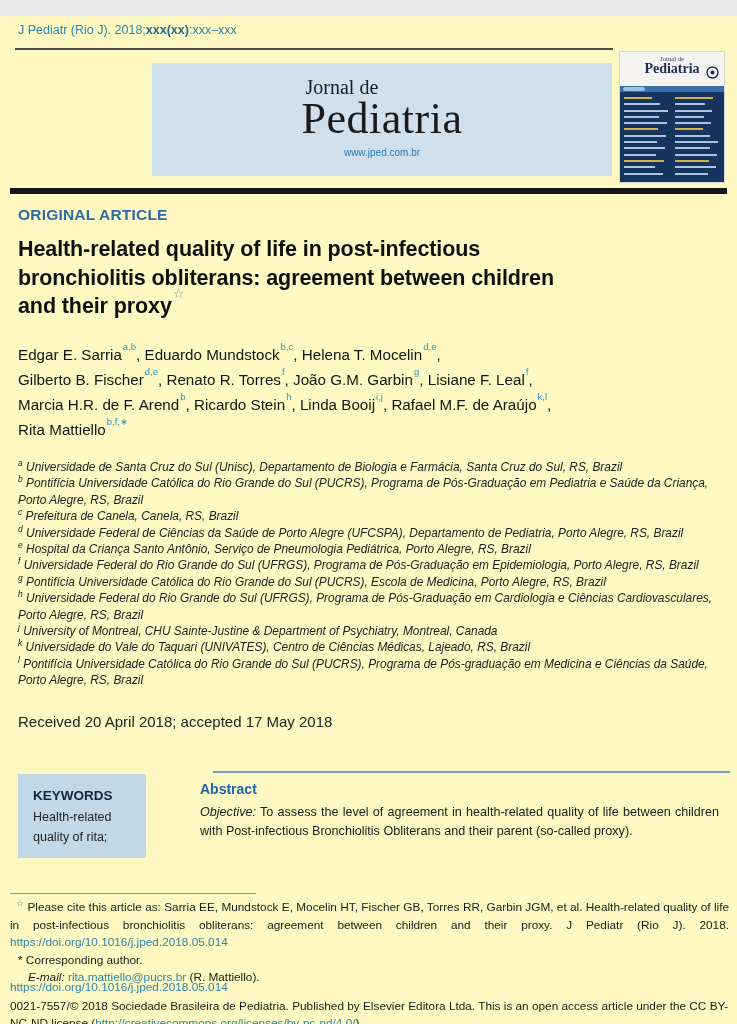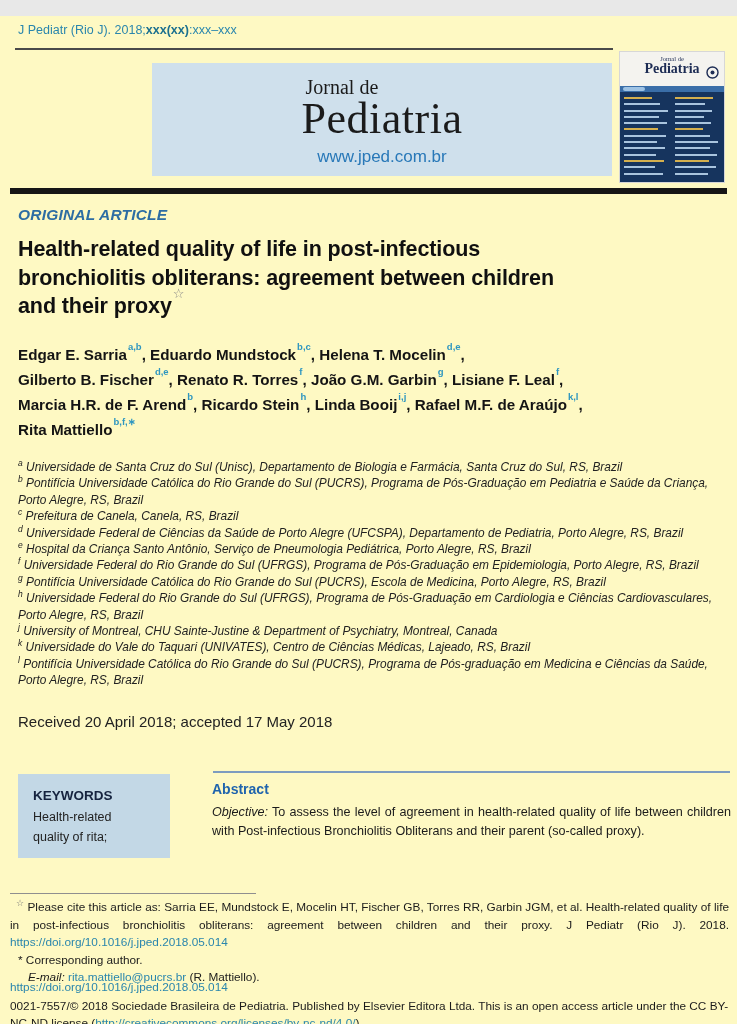--- a/index.html
+++ b/index.html
@@ -30,64 +30,64 @@
                 font-size:9.5px;font-weight:bold;color:#111;line-height:12px;}
   .logo-caption div:last-child{text-align:right;padding-right:22px;}
 
   
   .banner{position:absolute;left:152px;top:47px;width:460px;height:113px;
           background:var(--banner_bg);text-align:center;}
   .banner-title{display:inline-block;text-align:left;margin-top:13px;
                 font-family:"Liberation Serif",serif;color:#1b1b1b;}
   .banner-jde{font-size:20px;margin-left:4px;}
   .banner-ped{font-size:44px;line-height:40px;letter-spacing:0.5px;}
-  .banner-url{display:block;margin-top:8px;font-size:17px;color:#2878b8;}
+  .banner-url{display:block;margin-top:8px;font-size:10px;color:#2878b8;}
 
   
   .cover{position:absolute;left:620px;top:36px;width:104px;height:130px;
          background:var(--cover_navy);box-shadow:0 0 0 1px #d7d7d7;}
   .cover-head{position:relative;height:34px;background:#f4f3ef;text-align:center;
               font-family:"Liberation Serif",serif;color:#1d2c54;}
   .cov-jde{font-size:6.5px;padding-top:3px;}
   .cov-ped{font-size:14px;font-weight:bold;line-height:13px;}
   .cover-emblem{position:absolute;right:5px;top:14px;}
   .cover-band{height:6px;background:#3a6ea8;position:relative;}
   .cover-band i{position:absolute;left:3px;top:1px;width:22px;height:4px;background:#9fc3e4;border-radius:2px;}
   .cover-body{display:flex;gap:5px;padding:5px 4px;}
   .cov-col{flex:1;}
   .cov-line{height:2px;margin-bottom:4.3px;background:var(--cover_line);}
   .cov-line.gold{background:var(--cover_gold);}
 
   .black-bar{position:absolute;left:10px;top:172px;width:717px;height:6px;background:var(--bar_black);}
 
   .section-label{position:absolute;left:18px;top:190px;font-size:15.5px;font-weight:bold;
-                 color:var(--section_blue);letter-spacing:0.2px;font-style:italic;}
+                 color:var(--section_blue);letter-spacing:0.2px;}
 
   .title{position:absolute;left:18px;top:219px;width:680px;font-size:21.5px;font-weight:bold;
          color:#101010;line-height:28.5px;letter-spacing:-0.1px;}
   .tmark{font-size:13px;color:#8a8a8a;position:relative;top:-7px;left:1px;font-weight:normal;}
 
-  .authors{position:absolute;left:18px;top:326px;width:705px;font-size:15.2px;font-weight:bold;
+  .authors{position:absolute;left:18px;top:326px;width:705px;font-size:15.2px;font-weight:normal;
            color:#141414;line-height:25px;}
   .asup{font-size:9.5px;color:var(--sup_teal);position:relative;top:-0.45em;margin-left:1px;}
 
   .affils{position:absolute;left:18px;top:443px;width:712px;font-size:11.9px;font-style:italic;
           color:#222;line-height:16.4px;}
   .affil sup{font-size:8.5px;}
 
   .received{position:absolute;left:18px;top:697px;font-size:15px;color:#222;}
 
   .abs-rule{position:absolute;left:213px;top:755px;width:517px;height:1.5px;background:#7d9cbf;}
 
-  .kw-box{position:absolute;left:18px;top:758px;width:152px;height:84px;background:var(--keywords_bg);
+  .kw-box{position:absolute;left:18px;top:758px;width:128px;height:84px;background:var(--keywords_bg);
           padding:14px 8px 0 15px;}
   .kw-head{font-size:13.5px;font-weight:bold;color:#15233f;margin-bottom:4px;}
   .kw-items{font-size:12.5px;color:#222;line-height:20px;}
 
-  .abstract{position:absolute;left:212px;top:765px;width:519px;}
+  .abstract{position:absolute;left:200px;top:765px;width:519px;}
   .abs-head{font-size:14px;font-weight:bold;color:var(--abstract_blue);}
   .abs-text{margin-top:6px;font-size:12.6px;line-height:19px;text-align:justify;color:#1b1b1b;}
 
   .fn-rule{position:absolute;left:10px;top:877px;width:246px;height:1px;background:#8f8f8f;}
   .footnotes{position:absolute;left:10px;top:883px;width:719px;font-size:11.8px;line-height:17.5px;color:#1b1b1b;}
   .fn-cite{text-align:justify;text-indent:6px;}
   .fn-star{font-size:9px;color:#777;}
   .fn-cite .link{display:inline-block;text-indent:0;}
   .fn-corr{text-indent:8px;}
   .fn-email{text-indent:18px;}

